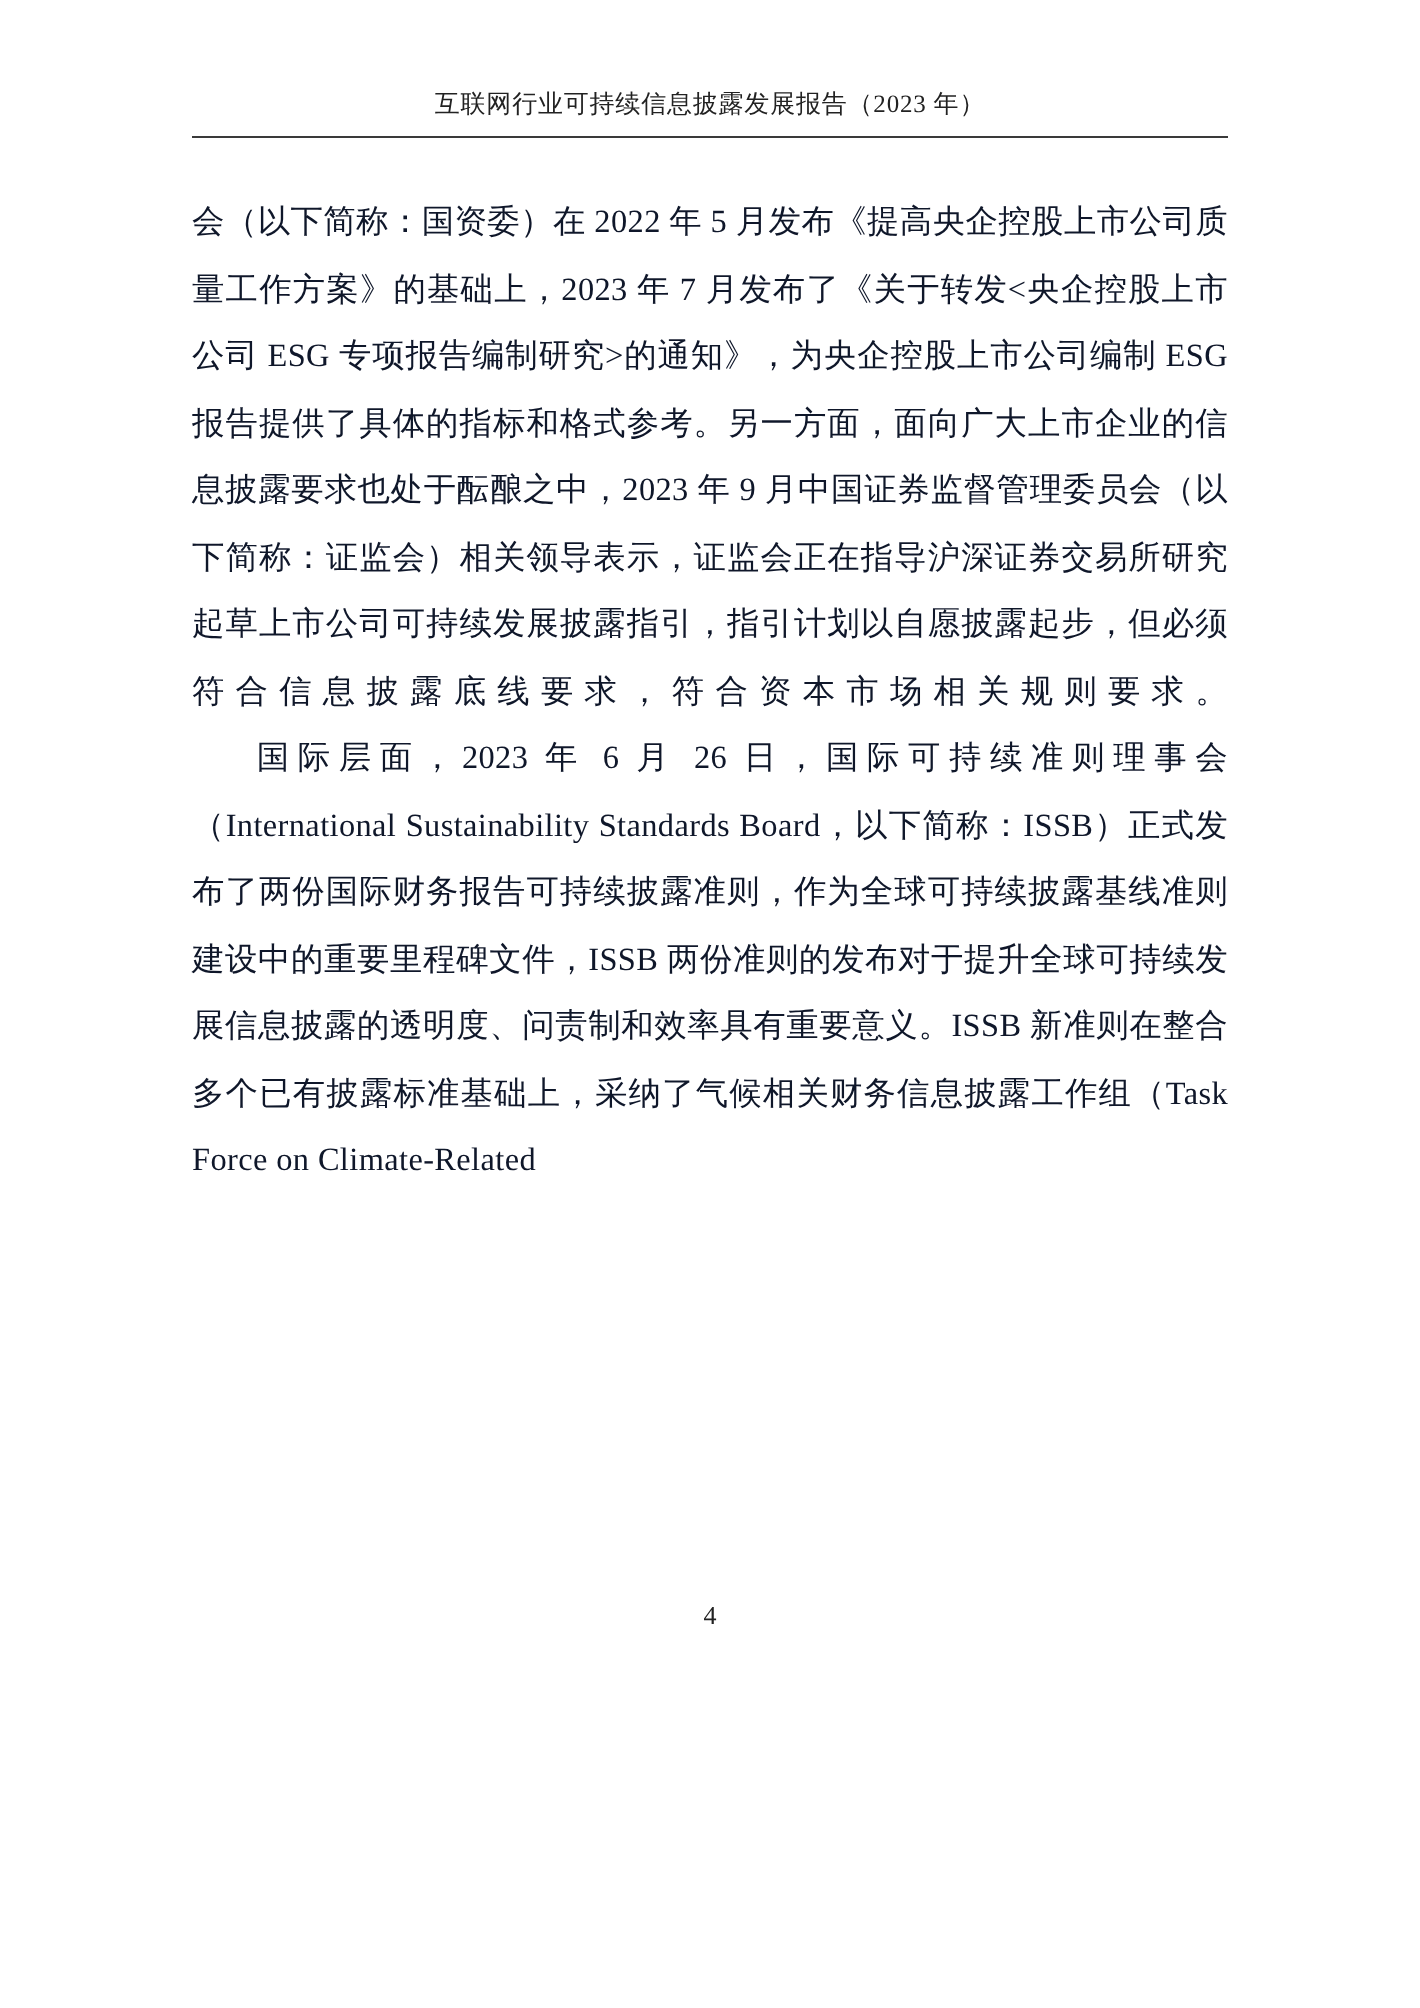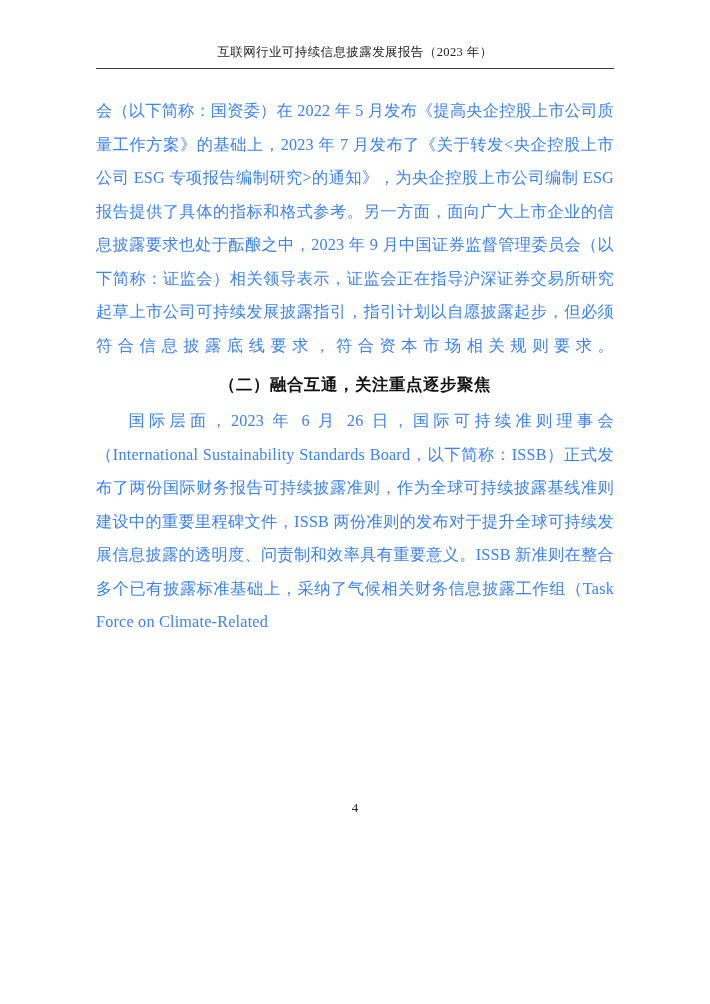--- a/index.html
+++ b/index.html
@@ -35,21 +35,21 @@
     width: 100%;
     margin: 0 0 26px 0;
   }
   .body-text p {
     margin: 0 0 0 0;
     font-size: 16.2px;
     line-height: 2.07;
     text-align: justify;
     text-align-last: justify;
     letter-spacing: 0.2px;
-    color: #3b82f6;
+    color: #0f172a;
   }
   .body-text p.last-natural {
     text-align-last: left;
   }
   .indent {
     text-indent: 2em;
   }
   .section-heading {
     margin: 5px 0 3px 0;
     font-size: 16.4px;
@@ -78,21 +78,20 @@
 
 <div class="page">
 
   <div class="header">互联网行业可持续信息披露发展报告（2023 年）</div>
   <div class="header-rule"></div>
 
   <div class="body-text">
 
     <p>会（以下简称：国资委）在 2022 年 5 月发布《提高央企控股上市公司质量工作方案》的基础上，2023 年 7 月发布了《关于转发&lt;央企控股上市公司 ESG 专项报告编制研究&gt;的通知》，为央企控股上市公司编制 ESG 报告提供了具体的指标和格式参考。另一方面，面向广大上市企业的信息披露要求也处于酝酿之中，2023 年 9 月中国证券监督管理委员会（以下简称：证监会）相关领导表示，证监会正在指导沪深证券交易所研究起草上市公司可持续发展披露指引，指引计划以自愿披露起步，但必须符合信息披露底线要求，符合资本市场相关规则要求。</p>
 
-    <div class="section-heading">（二）融合互通，关注重点逐步聚焦</div>
 
 
     <p class="indent last-natural"><span class="bold-lead">国际层面</span>，2023 年 6 月 26 日，国际可持续准则理事会（International Sustainability Standards Board，以下简称：ISSB）正式发布了两份国际财务报告可持续披露准则，作为全球可持续披露基线准则建设中的重要里程碑文件，ISSB 两份准则的发布对于提升全球可持续发展信息披露的透明度、问责制和效率具有重要意义。ISSB 新准则在整合多个已有披露标准基础上，采纳了气候相关财务信息披露工作组（Task Force on Climate-Related</p>
 
   </div>
 
   <div class="page-number">4</div>
 </div>
 
 </body></html>

